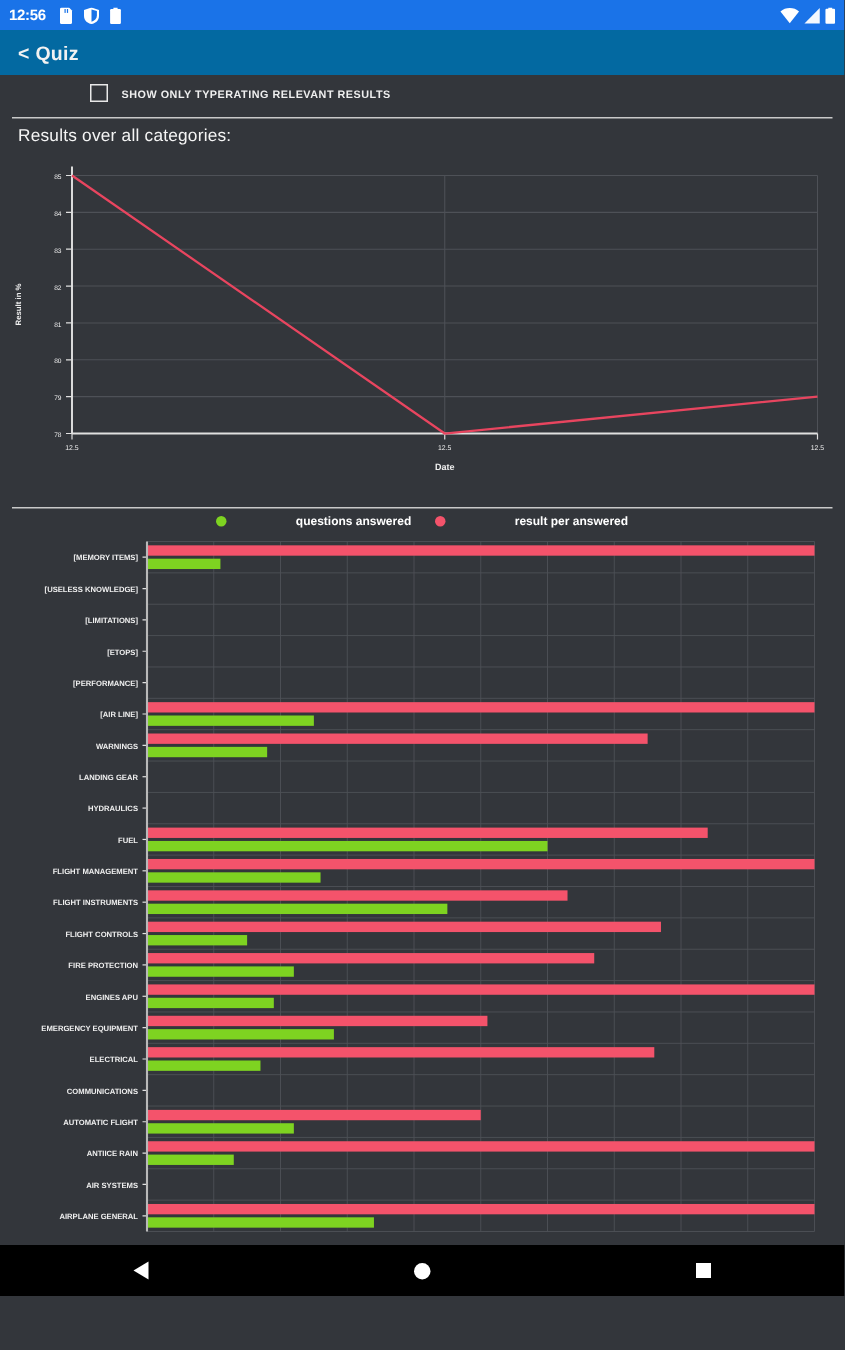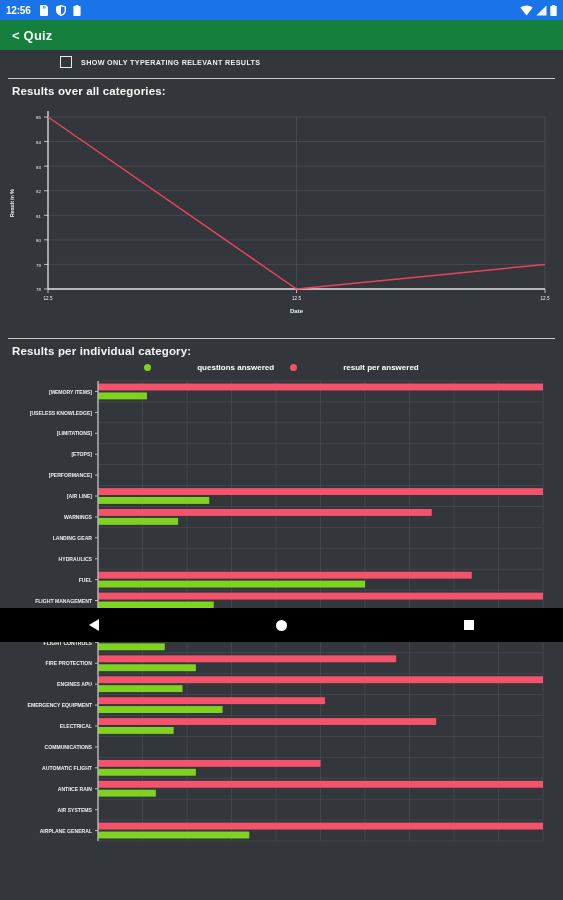--- a/index.html
+++ b/index.html
@@ -2,39 +2,39 @@
 <html><head>
 <meta charset="utf-8">
 <style>
   * { box-sizing: border-box; margin: 0; padding: 0; }
   html, body {
     width: 563px; height: 900px;
     background: #33363b;
     font-family: "Liberation Sans", sans-serif;
     overflow: hidden;
   }
-  #app { position: relative; width: 563px; height: 642px; background: #33363b; }
+  #app { position: relative; width: 563px; height: 864px; background: #33363b; }
 
   
   .statusbar {
     height: 20px; background: #1a73e8;
     display: flex; align-items: center;
     padding: 0 6px; color: #fff;
     font-size: 10px; font-weight: bold;
   }
   .sb-time { margin-right: 9px; letter-spacing: -0.2px; }
   .sb-icons-left { display: flex; align-items: center; gap: 7px; }
   .sb-spacer { flex: 1; }
   .sb-icons-right { display: flex; align-items: center; gap: 3px; }
   .sb-ico { display: block; }
 
   
   .appbar {
     height: 30px; display: flex; align-items: center;
-    padding: 0 12px; background: #15803d;
+    padding: 0 12px; background: #0369a1;
   }
   .back-title {
     color: #f2f2f2; font-size: 13px; font-weight: bold;
     letter-spacing: 0.2px;
   }
 
   
   .cbrow {
     display: flex; align-items: center;
     padding: 6px 12px 6px 12px; gap: 9px; margin-left: 48px;
@@ -49,21 +49,21 @@
     letter-spacing: 0.35px; white-space: nowrap;
   }
 
   .divider {
     height: 1px; background: #c9c9c9;
     margin: 4px 8px 0 8px;
   }
 
   
   .sect-title {
-    color: #f5f5f5; font-size: 11.5px; font-weight: bold;
+    color: #f5f5f5; font-size: 11.5px; font-weight: normal;
     padding: 6px 0 2px 12px; letter-spacing: 0.15px;
   }
 
   
   .linechart-wrap { position: relative; height: 235px; }
   .linechart-wrap svg { display: block; }
 
   
   .legend {
     display: flex; justify-content: center; align-items: center;
@@ -179,21 +179,20 @@
         <line x1="48" y1="12" x2="48" y2="190" stroke="#e0e0e0" stroke-width="1.3"></line>
         <line x1="48" y1="190" x2="545" y2="190" stroke="#e0e0e0" stroke-width="1.3"></line>
         <polyline points="48,18 296.5,190 545,165.42857142857144" fill="none" stroke="#e8455f" stroke-width="1.5"></polyline>
         <text x="14" y="104" fill="#f0f0f0" font-size="5.2" text-anchor="middle" font-weight="bold" transform="rotate(-90 14 104)" font-family="&quot;Liberation Sans&quot;, sans-serif">Result in %</text>
         <text x="296.5" y="214" fill="#f0f0f0" font-size="6" text-anchor="middle" font-weight="bold" font-family="&quot;Liberation Sans&quot;, sans-serif">Date</text>
       </svg>
   </div>
 
   <div class="divider"></div>
 
-  <div class="sect-title">Results per individual category:</div>
 
   <div class="legend">
     <span class="legend-item">
       <span class="legend-dot" id="lg-dot-0" style="background: rgb(126, 211, 33);"></span>
       <span class="legend-txt">questions answered</span>
     </span>
     <span class="legend-item">
       <span class="legend-dot" id="lg-dot-1" style="background: rgb(244, 83, 107);"></span>
       <span class="legend-txt">result per answered</span>
     </span>

